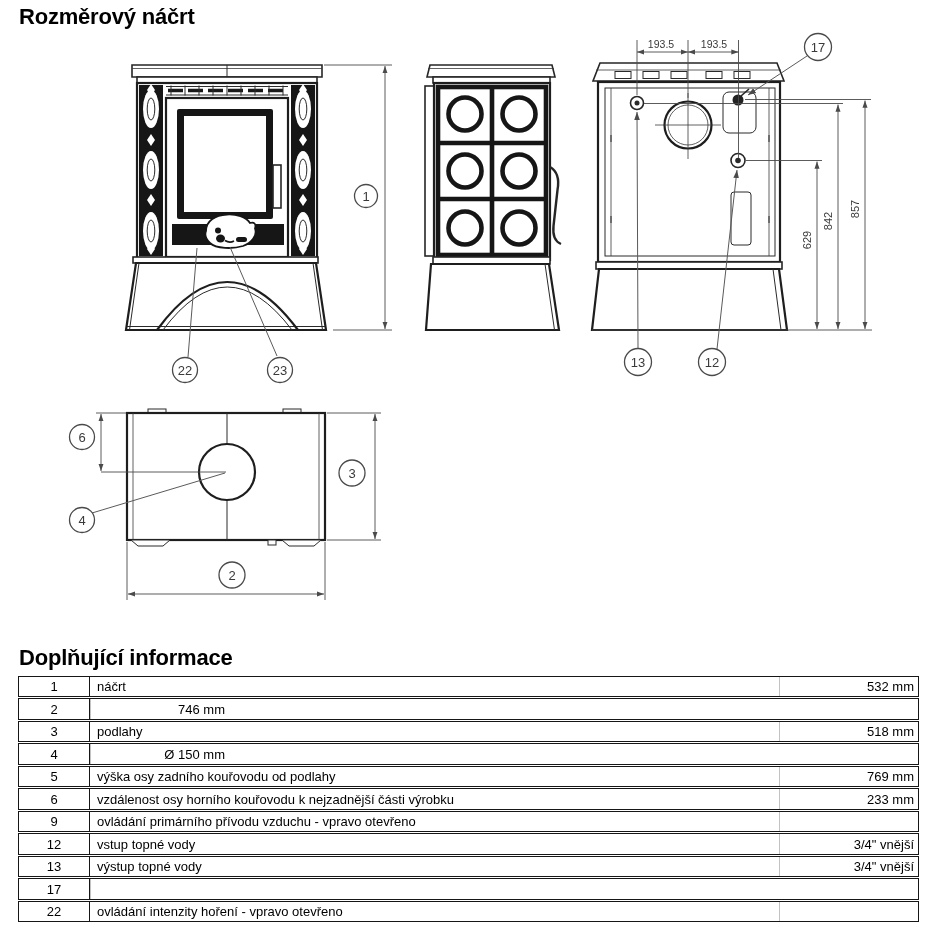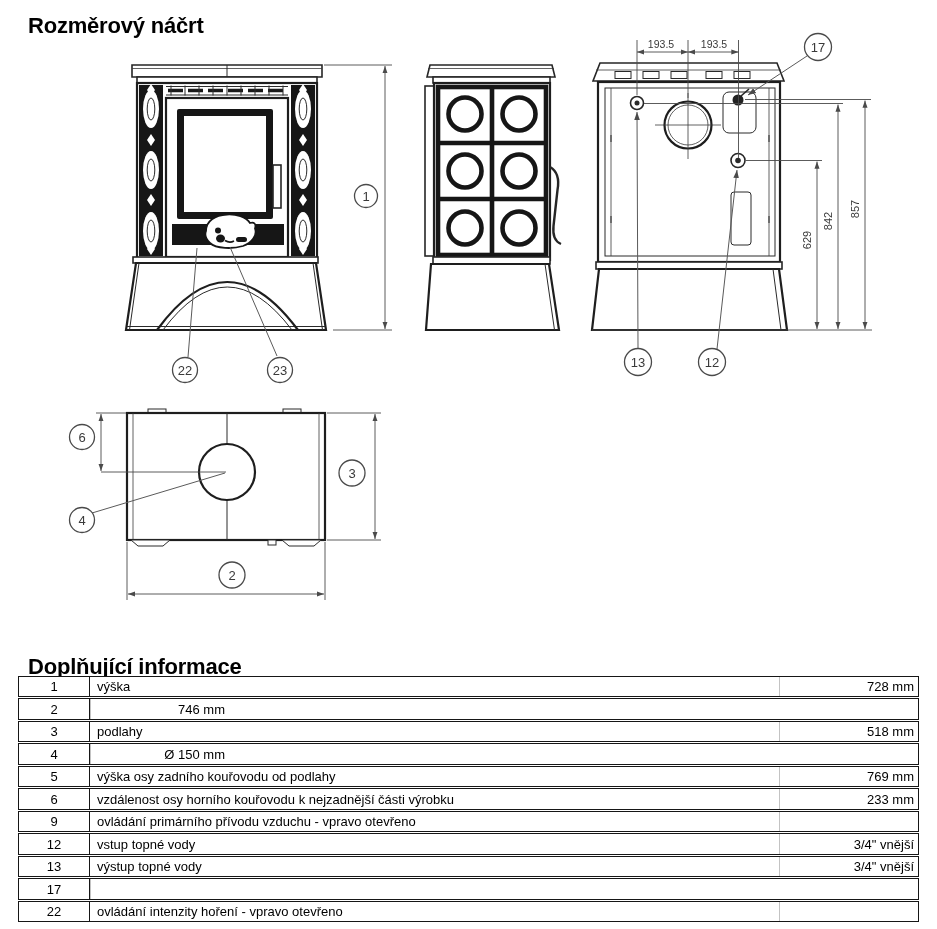--- a/index.html
+++ b/index.html
@@ -1,17 +1,17 @@
 <!DOCTYPE html>
 <html><head>
 <meta charset="utf-8">
 <style>
   html,body{margin:0;padding:0;background:#fff;}
   #page{position:relative;width:937px;height:929px;background:#fff;font-family:"Liberation Sans",sans-serif;overflow:hidden;}
-  .h-title{position:absolute;left:16px;margin:12px;font-size:22px;font-weight:700;color:#000;letter-spacing:-0.2px;}
+  .h-title{position:absolute;left:16px;margin:3px;font-size:22px;font-weight:700;color:#000;letter-spacing:-0.2px;}
   #title-sketch{top:1px;}
   #title-info{top:642px;}
   svg text{font-family:"Liberation Sans",sans-serif;}
   .s1{stroke:#2a2a2a;stroke-width:1;fill:none}
   .s08{stroke:#3a3a3a;stroke-width:0.8;fill:none}
   .s2{stroke:#262626;stroke-width:1.6;fill:none}
   .s3{stroke:#1e1e1e;stroke-width:2.2;fill:none}
   .s5{stroke:#161616;stroke-width:4.6;fill:none}
   .sw{fill:#fff}
   .blk{fill:#161616}
@@ -286,22 +286,22 @@
       <circle class="co" cx="82" cy="520" r="12.5"></circle>
       <text class="ct" x="82" y="524.5">4</text>
     </g>
   </svg>
 
   <h2 id="title-info" class="h-title">Doplňující informace</h2>
 
   <div id="info-table">
     <div class="trow">
         <div class="c-num">1</div>
-        <div class="c-desc">výška</div>
-        <div class="c-val">728 mm</div>
+        <div class="c-desc">náčrt</div>
+        <div class="c-val">532 mm</div>
       </div>
     <div class="trow">
         <div class="c-num">2</div>
         <div class="c-val">746 mm</div>
       </div>
     <div class="trow">
         <div class="c-num">3</div>
         <div class="c-desc">podlahy</div>
         <div class="c-val">518 mm</div>
       </div>

